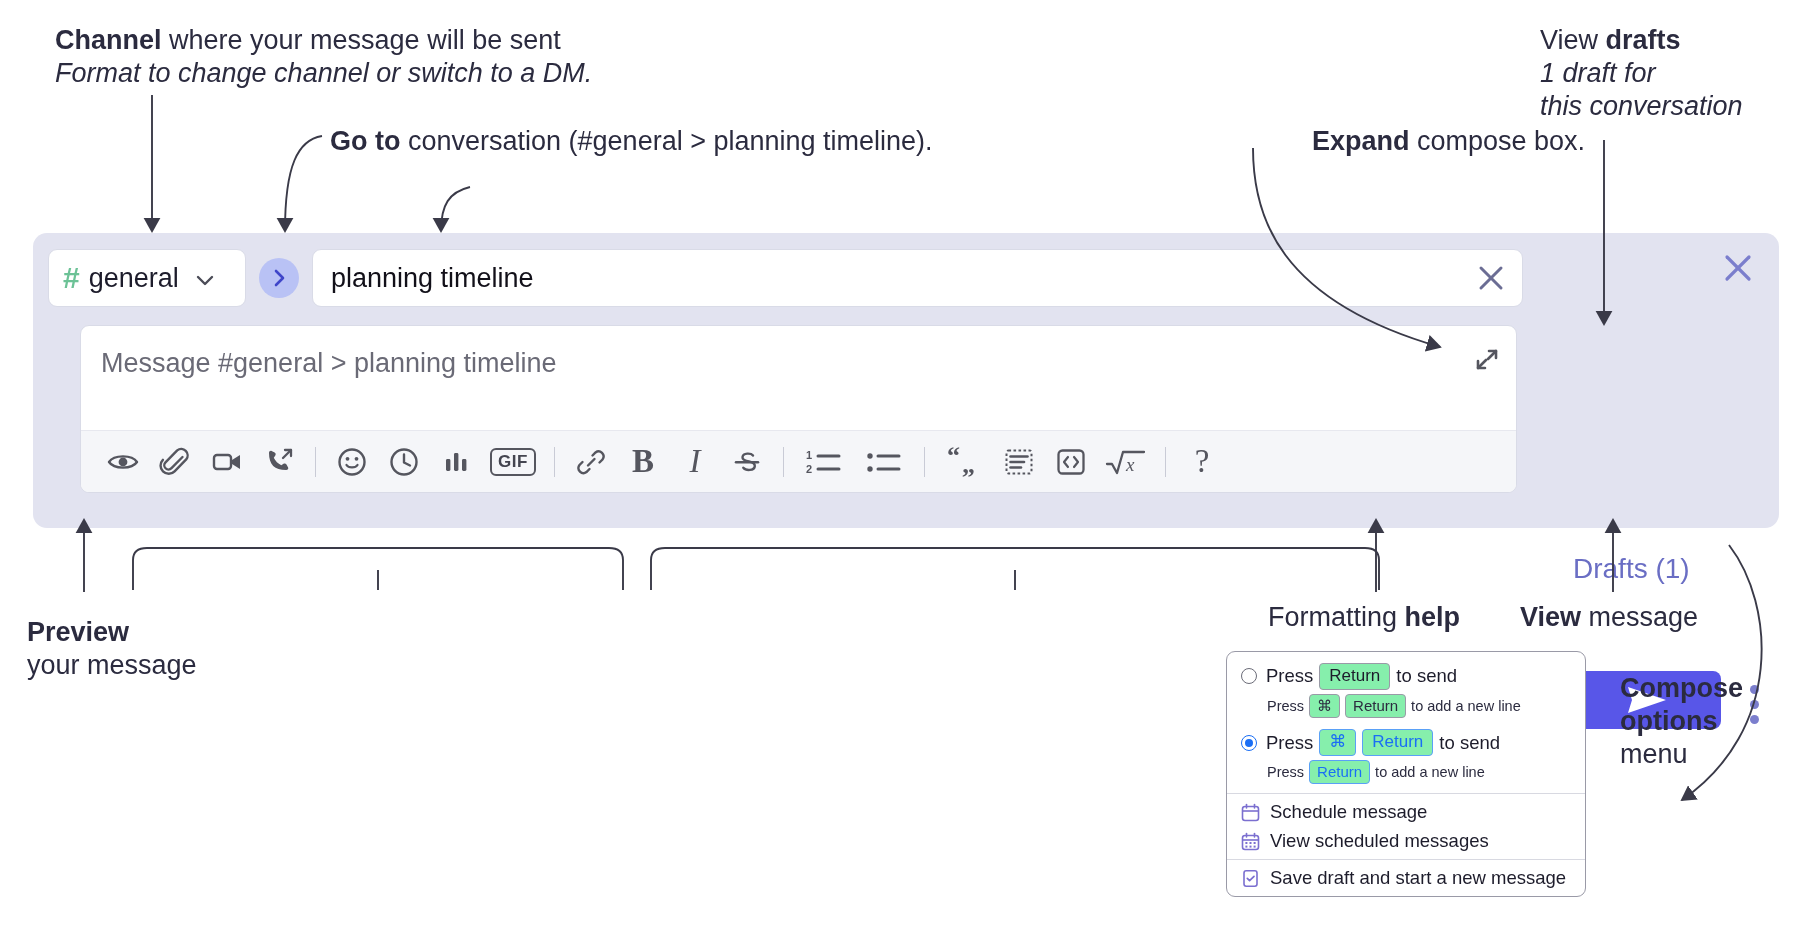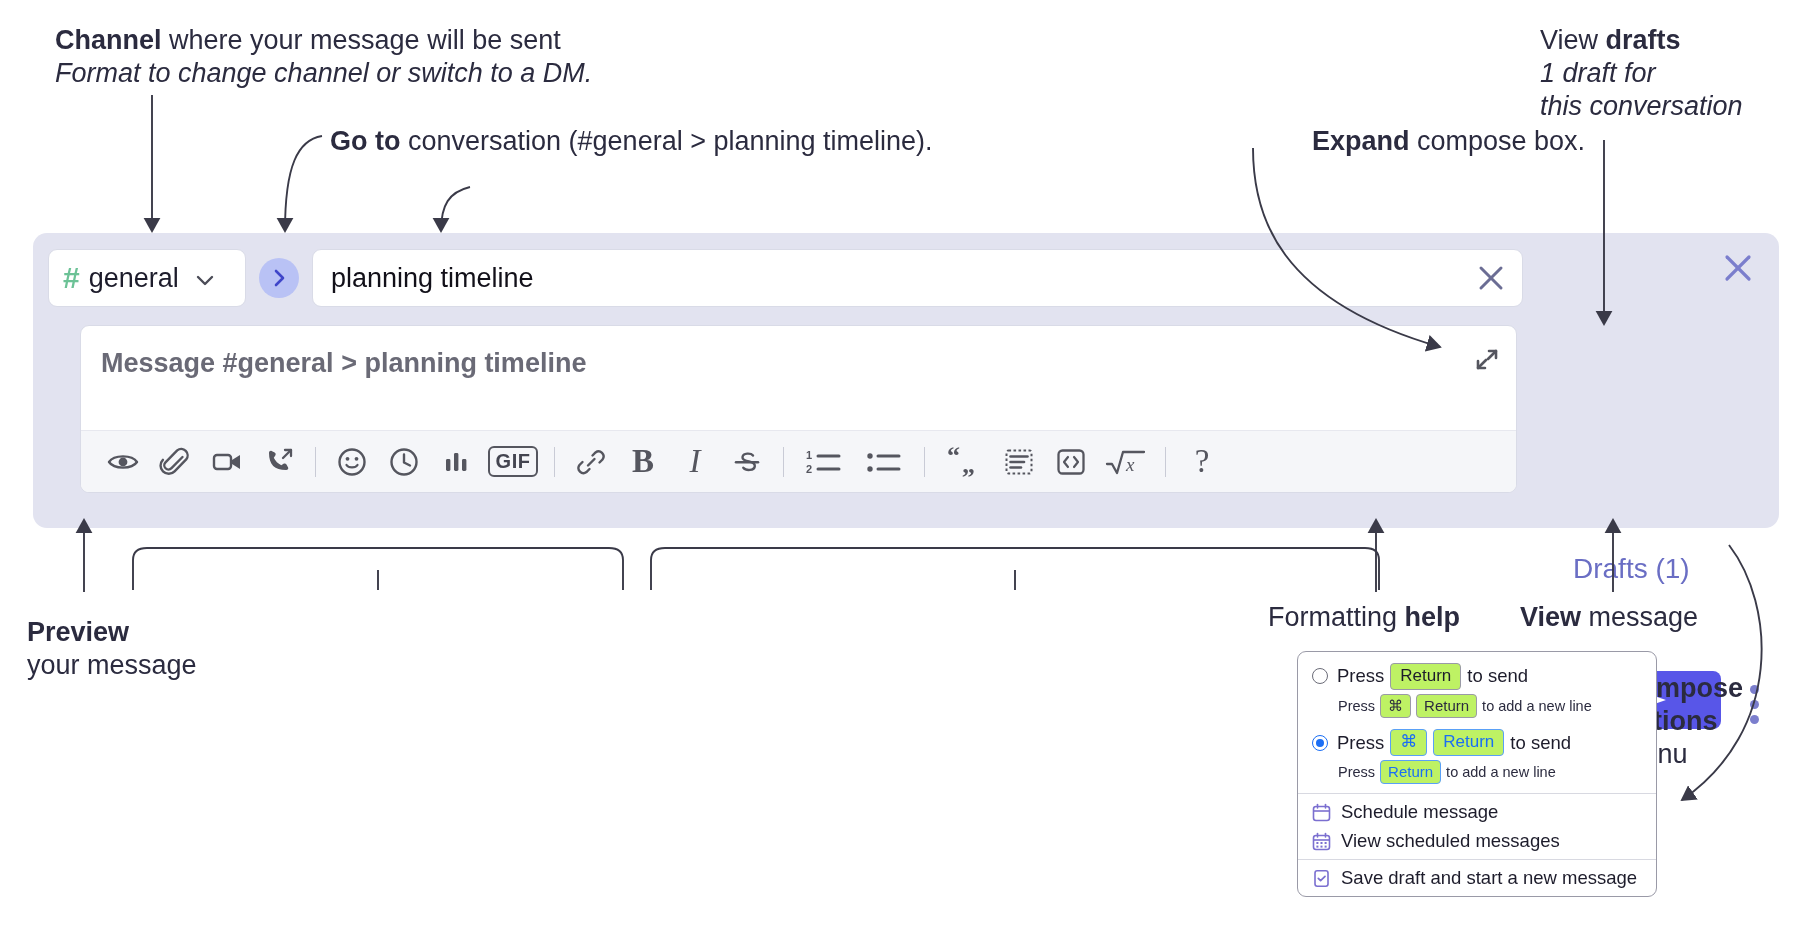--- a/index.html
+++ b/index.html
@@ -103,21 +103,20 @@
     background: #fff;
     border: 1px solid #d9dbe7;
     border-radius: 9px;
     overflow: hidden;
   }
   .msg-placeholder {
     position: absolute;
     left: 20px; top: 22px;
     font-size: 27px;
     color: #6a6a76;
-    font-weight: bold;
   }
   .expand-btn {
     position: absolute;
     right: 14px; top: 18px;
     width: 30px; height: 30px;
   }
 
   .toolbar {
     position: absolute;
     left: 0; bottom: 0;
@@ -140,21 +139,21 @@
   .tb-sep {
     width: 1px; height: 30px;
     background: #c9cbd6;
     margin: 0 10px;
     flex: 0 0 auto;
   }
   .gifbox {
     border: 2.5px solid #55565f;
     border-radius: 6px;
     padding: 2px 6px;
-    font-size: 20px;
+    font-size: 17px;
     font-weight: 700;
     letter-spacing: .5px;
     color: #444550;
     font-family: "Liberation Sans", sans-serif;
   }
   .bold-g { font-family:"Liberation Serif", serif; font-weight:700; font-size:33px; }
   .ital-g { font-family:"Liberation Serif", serif; font-style:italic; font-size:33px; }
   .help-g { font-family:"Liberation Serif", serif; font-size:33px; }
 
   
@@ -181,21 +180,21 @@
     position: absolute;
     left: 1715px; top: 452px;
     width: 12px;
     display: flex; flex-direction: column; gap: 6px; align-items:center;
   }
   .kebab i { width: 9px; height: 9px; border-radius: 50%; background: #7b7ecd; display:block; }
 
   
   #menu {
     position: absolute;
-    left: 1297px; top: 651px;
+    left: 1226px; top: 651px;
     width: 360px;
     background: #fff;
     border: 1.5px solid #9a9aa7;
     border-radius: 9px;
     font-size: 17px;
     color: #1d1c2b;
   }
   .menu-sect { padding: 11px 14px 9px 14px; }
   .menu-divider { height: 1px; background: #d8d9e1; }
   .opt-row { display: flex; align-items: center; gap: 9px; }
@@ -214,21 +213,21 @@
   .opt-sub {
     font-size: 14.5px; color: #2b2b3f;
     margin: 4px 0 0 26px;
     display: flex; align-items: center; gap: 5px;
   }
   .key {
     border: 1px solid #9a9aa7;
     border-radius: 4px;
     padding: 1px 7px;
     font-size: 15px;
-    background: #bef264;
+    background: #86efac;
     line-height: 1.35;
   }
   .opt-main .key { font-size: 17px; padding: 1px 9px; }
   .key.blue { border-color: #5aa0f7; color: #1a6ef5; }
   .mi {
     display: flex; align-items: center; gap: 10px;
     padding: 7px 14px;
     font-size: 18.5px;
   }
   .mi svg { flex: 0 0 auto; }

